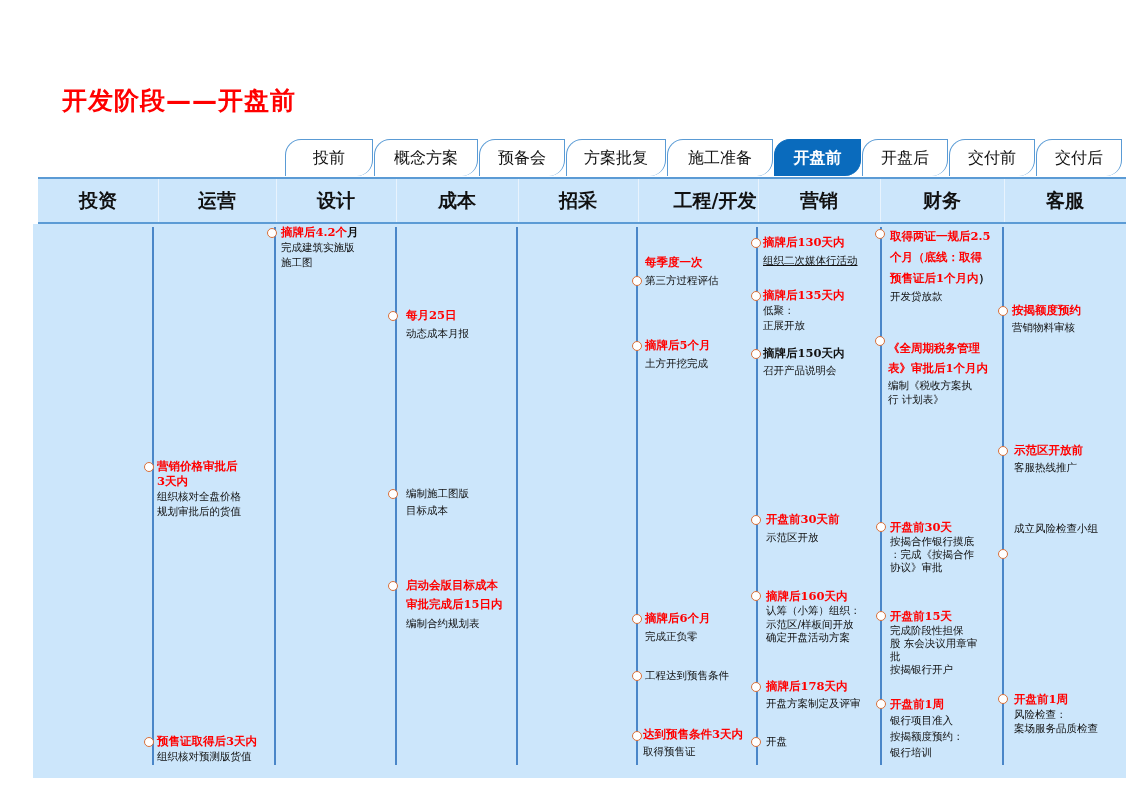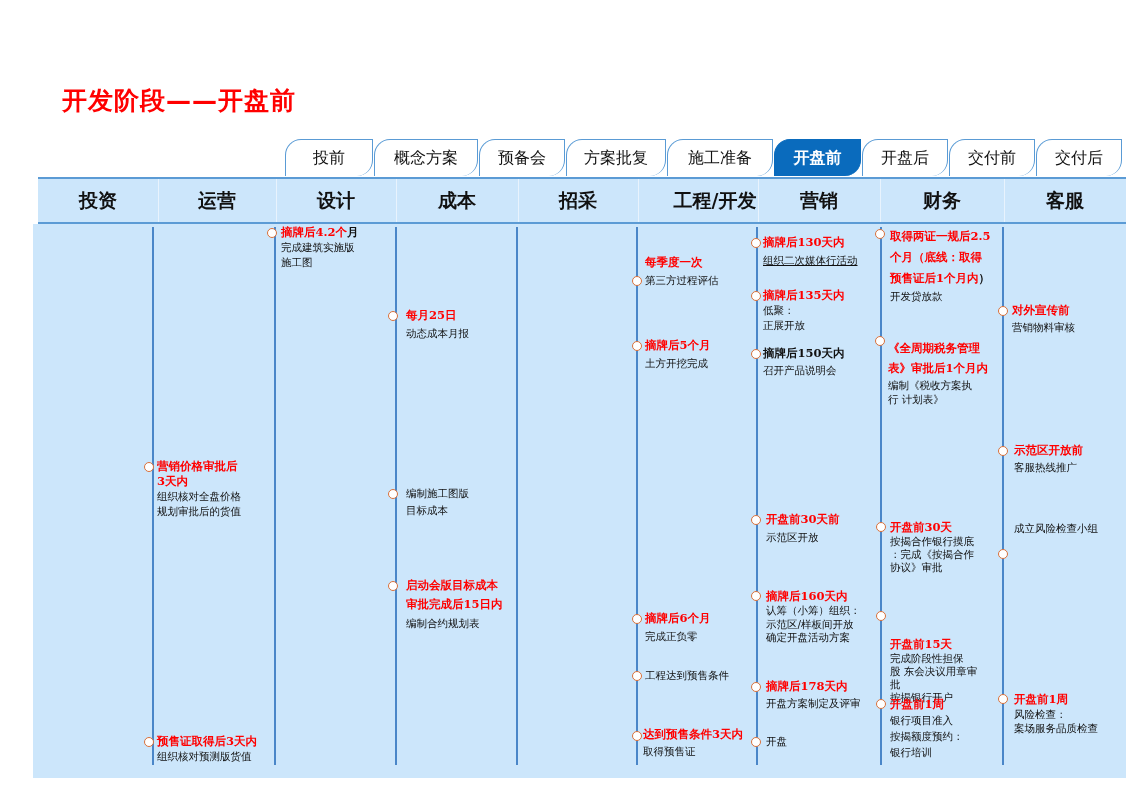--- a/index.html
+++ b/index.html
@@ -180,37 +180,37 @@
 </div>
 <div class="dot" style="left:876px;top:522px;"></div>
 <div class="evt" style="left:890px;top:519px;line-height:13px;">
   <span class="red desc" style="line-height:16px;">开盘前30天</span>
   <span class="desc">按揭合作银行摸底</span>
   <span class="desc">：完成《按揭合作</span>
   <span class="desc">协议》审批</span>
 </div>
 <div class="dot" style="left:876px;top:611px;"></div>
 <div class="evt" style="left:890px;top:608px;line-height:13px;">
-  <span class="red desc" style="line-height:16px;margin-top:28px;">开盘前15天</span>
+  <span class="red desc" style="line-height:16px;">开盘前15天</span>
   <span class="desc">完成阶段性担保</span>
   <span class="desc">股 东会决议用章审</span>
   <span class="desc">批</span>
   <span class="desc">按揭银行开户</span>
 </div>
 <div class="dot" style="left:876px;top:699px;"></div>
 <div class="evt" style="left:890px;top:696px;line-height:16px;">
   <span class="red desc">开盘前1周</span>
   <span class="desc">银行项目准入</span>
   <span class="desc">按揭额度预约：</span>
   <span class="desc">银行培训</span>
 </div>
 
 <div class="dot" style="left:998px;top:306px;"></div>
 <div class="evt" style="left:1012px;top:303px;">
-  <span class="red desc">对外宣传前</span>
+  <span class="red desc">按揭额度预约</span>
   <span class="desc" style="margin-top:2px;">营销物料审核</span>
 </div>
 <div class="dot" style="left:998px;top:446px;"></div>
 <div class="evt" style="left:1014px;top:443px;">
   <span class="red desc">示范区开放前</span>
   <span class="desc" style="margin-top:2px;">客服热线推广</span>
 </div>
 <div class="dot" style="left:998px;top:549px;"></div>
 <div class="evt" style="left:1014px;top:521px;">
   <span class="desc">成立风险检查小组</span>

